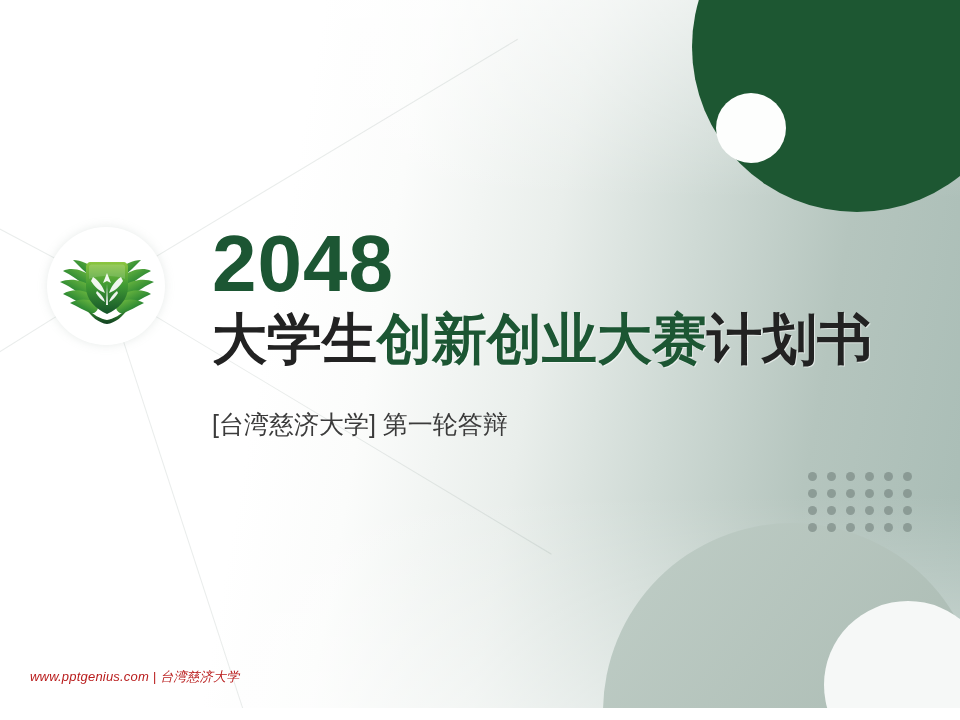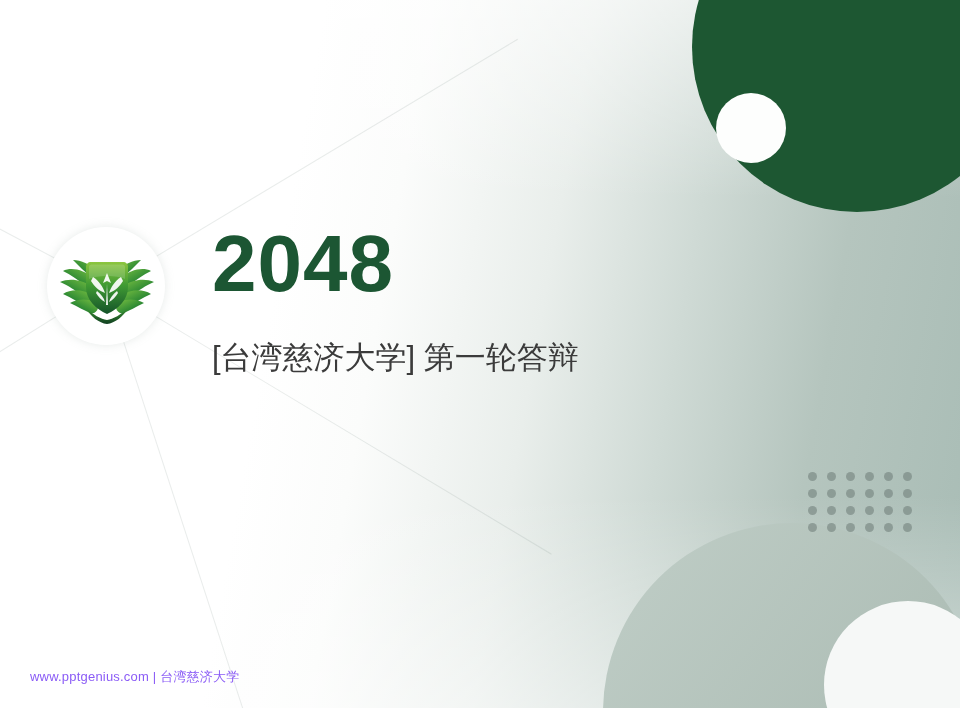--- a/index.html
+++ b/index.html
@@ -142,43 +142,44 @@
     margin: 0;
     letter-spacing: 0px;
     white-space: nowrap;
     text-shadow: 1px 1px 0 rgba(255,255,255,0.55);
   }
   .hl-dark { color: #222222; }
   .hl-green { color: #1c5633; }
 
   .subtitle {
     margin: 36px 0 0 0;
-    font-size: 31px;
+    font-size: 25px;
     line-height: 32px;
     color: #3b3b3b;
     font-weight: 400;
   }
   .meta {
     margin: 48px 0 0 0;
     font-size: 17px;
     line-height: 27px;
     color: #8d8d8d;
     font-weight: 400;
   }
   .meta div { white-space: nowrap; }
 
   
   .footer {
     position: absolute;
     left: 30px;
     bottom: 22px;
     font-size: 13px;
-    color: #8b5cf6;
+    color: #b91c1c;
     letter-spacing: 0.2px;
     white-space: nowrap;
+    font-style: italic;
   }
 </style>
 </head>
 <body>
 
 <div id="slide">
 
   <div class="bg-base"></div>
   <div class="bg-vert"></div>
 
@@ -272,20 +273,23 @@
         <path d="M40 46 C44 49 47 53 48 57 C44 55 41 51 39 48 Z"></path>
         <path d="M60 46 C56 49 53 53 52 57 C56 55 59 51 61 48 Z"></path>
       </g>
 
       <path d="M28 62 C36 70 44 74 50 75 C56 74 64 70 72 62 C66 72 58 78 50 79 C42 78 34 72 28 62 Z" fill="url(#gBase)"></path>
     </svg>
   </div>
 
   <div class="text-block">
     <div class="year">2048</div>
+    <div class="headline">
+      <span class="hl-dark">大学生</span><span class="hl-green">创新创业大赛</span><span class="hl-dark">计划书</span>
+    </div>
     <div class="subtitle">[台湾慈济大学] 第一轮答辩</div>
     <div class="meta">
     </div>
   </div>
 
   <div class="footer">www.pptgenius.com | 台湾慈济大学</div>
 
 </div>
 
 </body></html>

